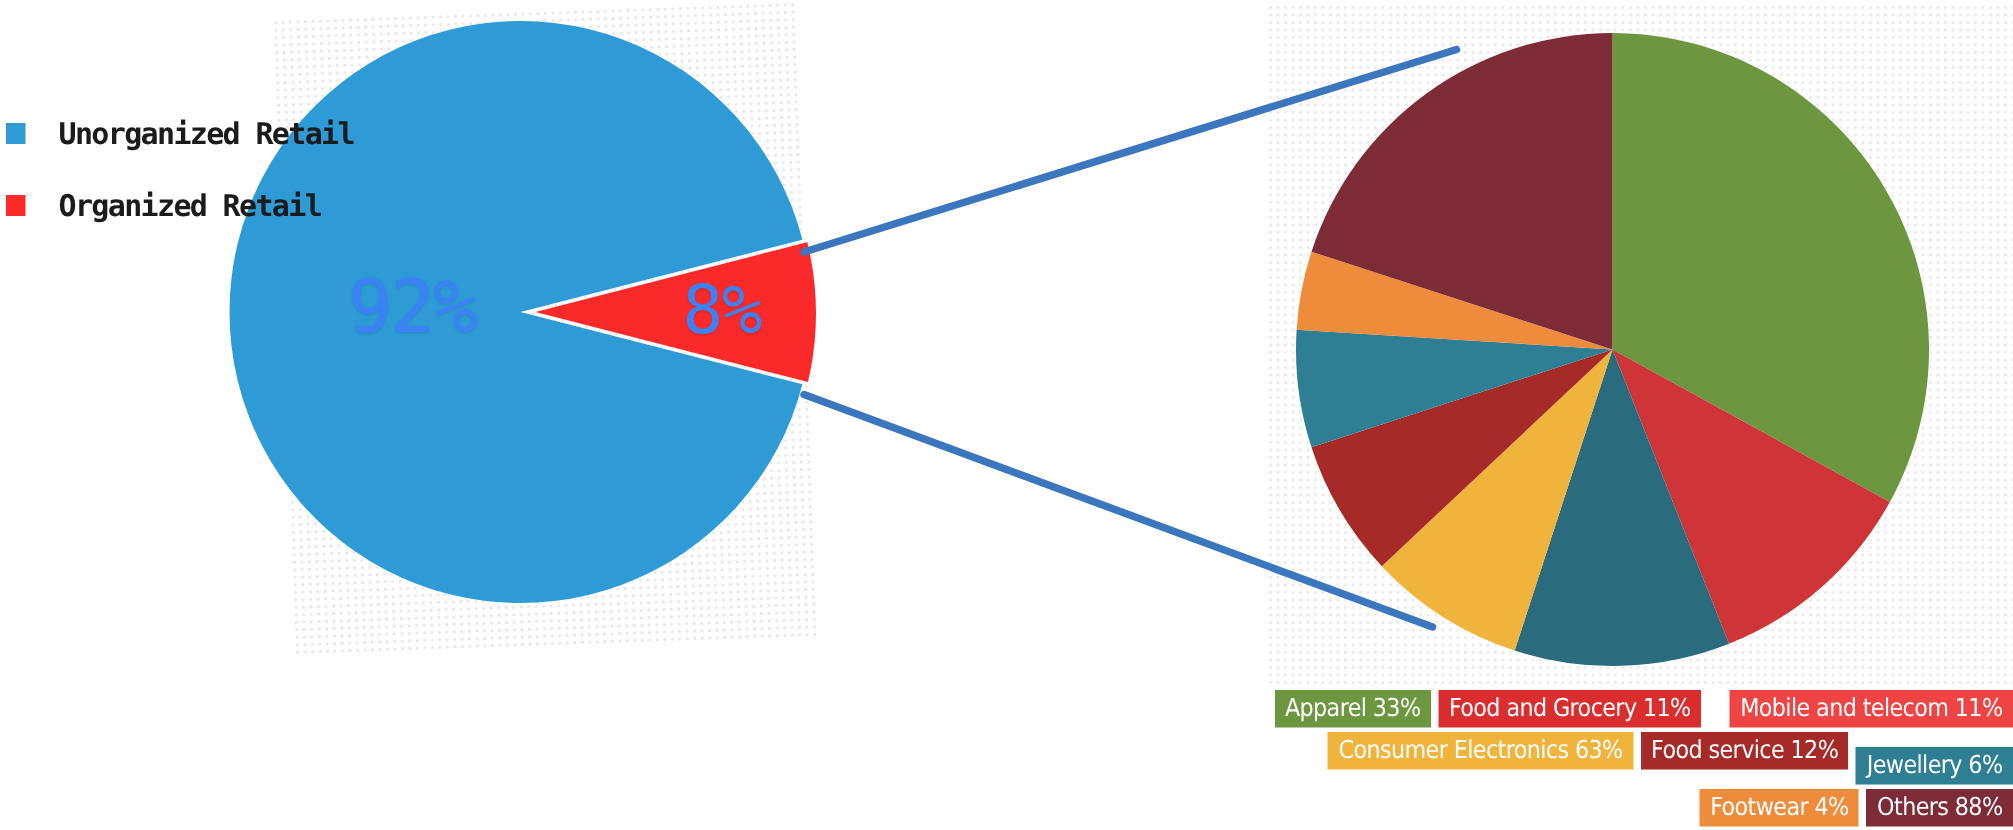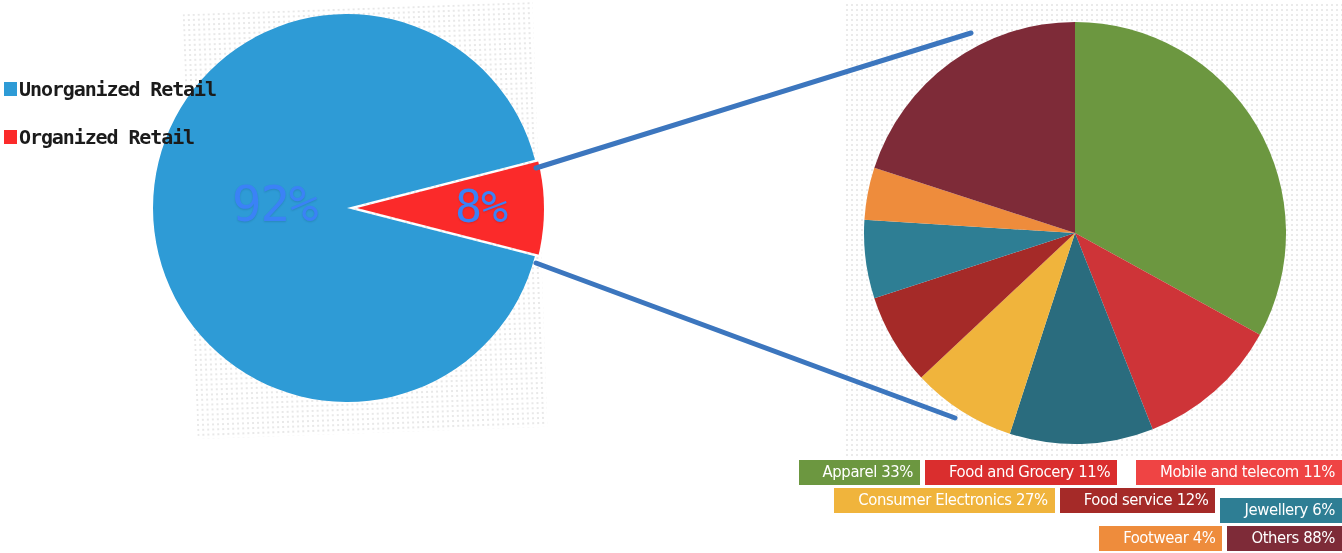--- a/index.html
+++ b/index.html
@@ -97,20 +97,21 @@
   #left-legend {
     position: absolute;
     left: 4px;
     top: 74px;
   }
   .legend-row {
     display: flex;
     align-items: center;
     height: 30px;
     margin-bottom: 18px;
+    gap: 20px;
   }
   .legend-swatch {
     width: 13px;
     height: 14px;
     flex: 0 0 auto;
     margin-right: 2px;
   }
   .legend-text {
     font-family: "DejaVu Sans Mono", monospace;
     font-size: 20px;
@@ -132,21 +133,21 @@
     justify-content: flex-end;
     align-items: flex-start;
     margin-bottom: 3px;
   }
   .chip {
     color: #ffffff;
     font-family: "DejaVu Sans Condensed", "Liberation Sans", sans-serif;
     font-size: 16.5px;
     font-weight: 400;
     letter-spacing: -0.4px;
-    padding: 2px 7px 3px 24px;
+    padding: 2px 7px 3px 7px;
     margin-left: 5px;
     white-space: nowrap;
     line-height: 20px;
     box-sizing: border-box;
   }
 </style>
 </head>
 <body>
 
 <div id="canvas">
@@ -195,21 +196,21 @@
 
   <div id="chip-legend">
 
     <div class="chip-row">
       <span class="chip" style="background: rgb(108, 151, 64);">Apparel 33%</span>
       <span class="chip" style="background: rgb(218, 46, 46);">Food and Grocery 11%</span>
       <span class="chip" style="background: #ef4444; margin-left: 19px;">Mobile and telecom 11%</span>
     </div>
 
     <div class="chip-row">
-      <span class="chip" style="background: rgb(240, 180, 60);">Consumer Electronics 27%</span>
+      <span class="chip" style="background: rgb(240, 180, 60);">Consumer Electronics 63%</span>
       <span class="chip" style="background: rgb(165, 42, 40);">Food service 12%</span>
       <span class="chip" style="background: rgb(46, 126, 148); margin-top: 10px;">Jewellery 6%</span>
     </div>
 
     <div class="chip-row">
       <span class="chip" style="background: rgb(238, 140, 60);">Footwear 4%</span>
       <span class="chip" style="background: rgb(126, 43, 56);">Others 88%</span>
     </div>
 
   </div>

